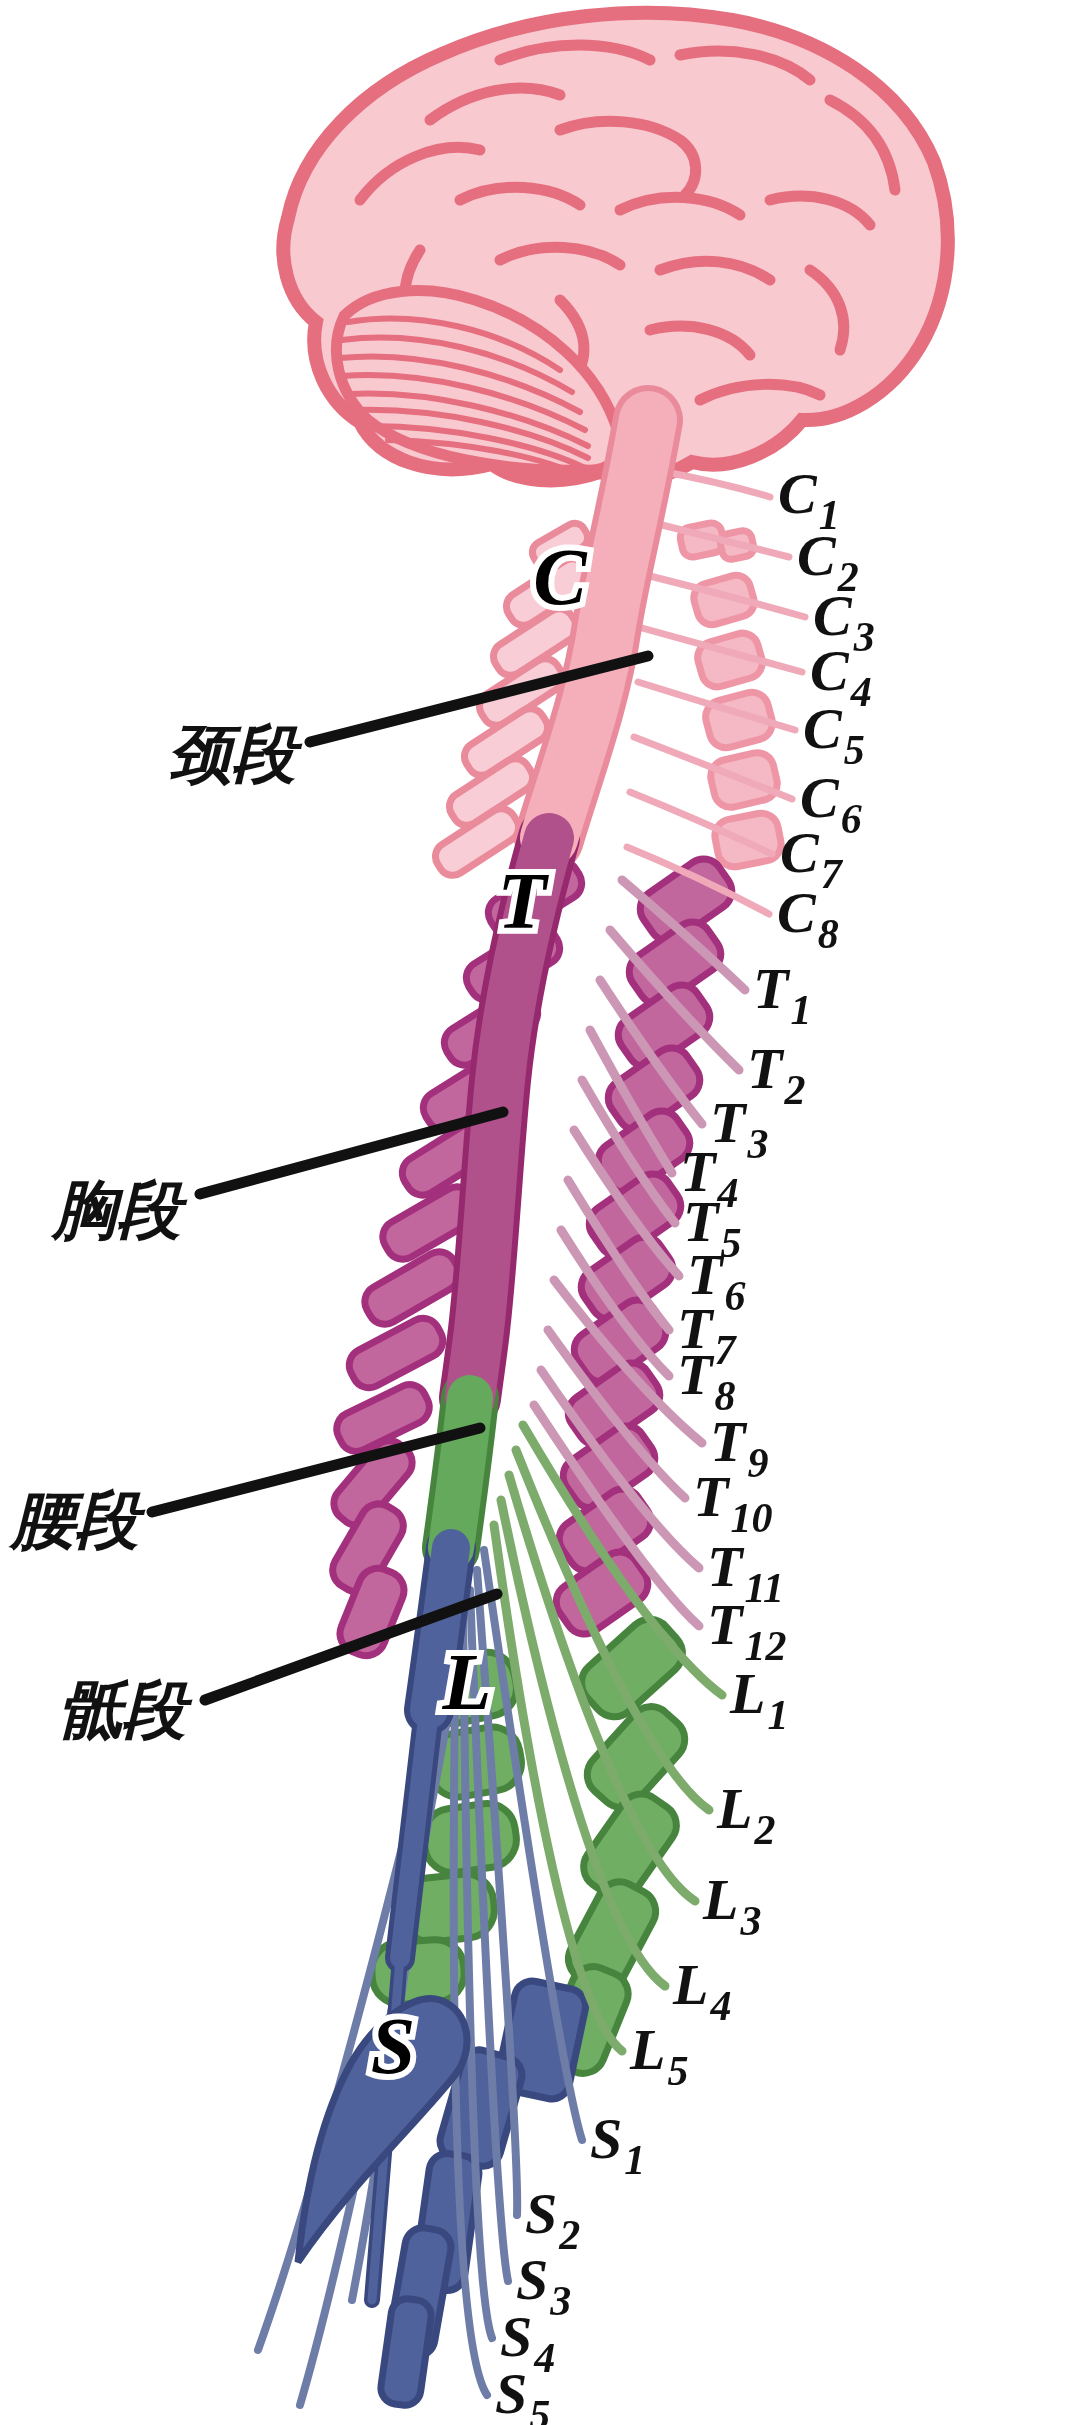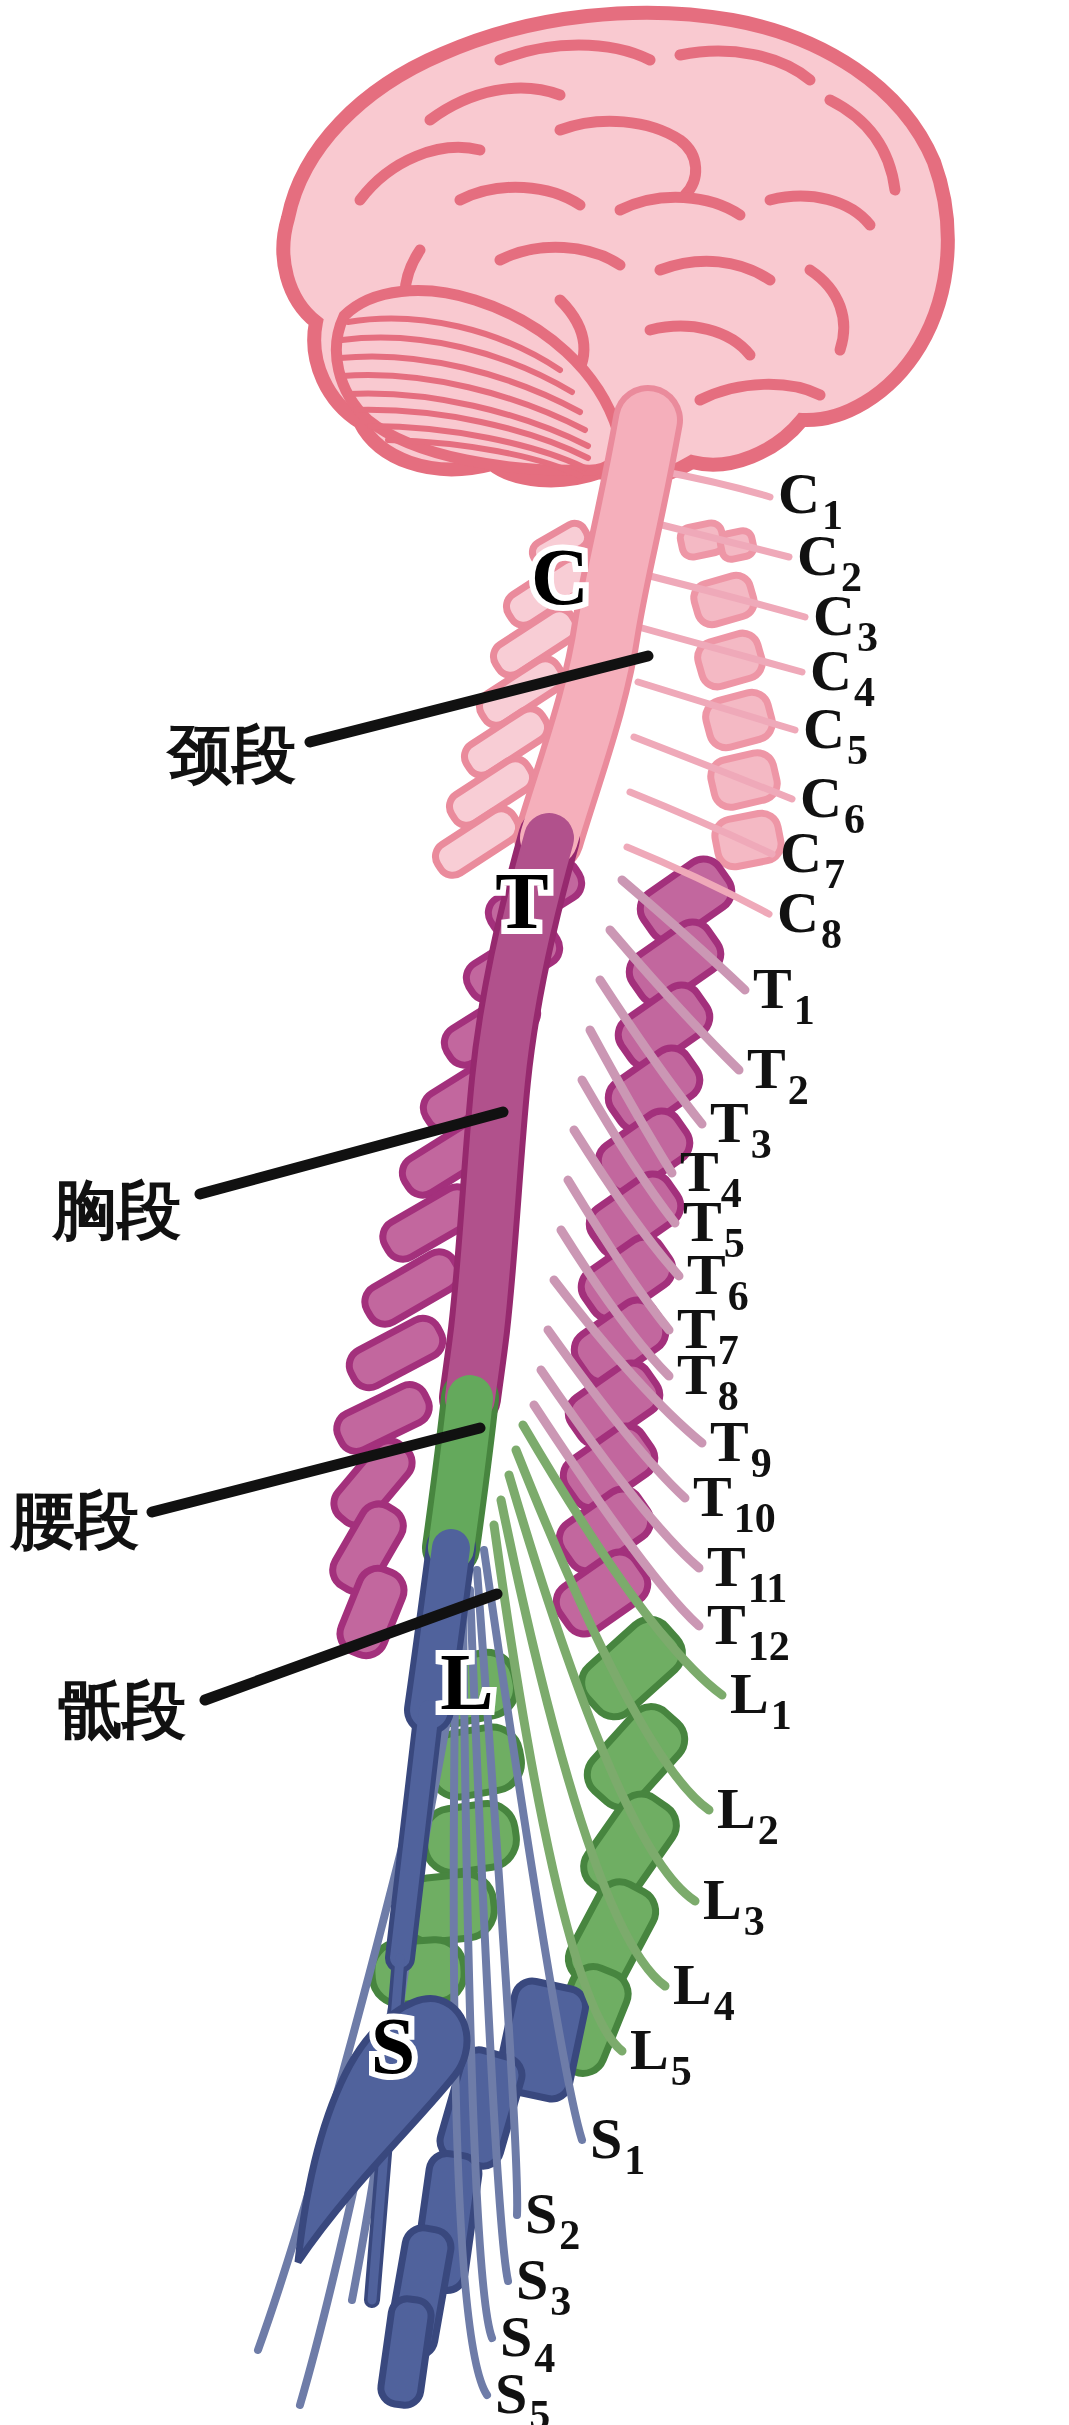--- a/index.html
+++ b/index.html
@@ -1,16 +1,16 @@
 <!DOCTYPE html>
 <html><head>
 <meta charset="utf-8">
 <style>
   html,body{margin:0;padding:0;background:#fff;}
-  .stage{width:1069px;height:2425px;position:relative;background:#fff;overflow:hidden;}
+  .stage{width:1069px;height:2425px;position:relative;background:#fff;overflow:hidden;font-style:italic;}
   svg{display:block;}
   .rootlabel{font-family:"Liberation Serif","DejaVu Serif",serif;font-weight:bold;font-size:58px;fill:#111;}
   .rootlabel .sub{font-size:42px;}
   .zh{font-family:"Liberation Serif","DejaVu Serif",serif;font-weight:bold;font-size:64px;fill:#111;text-anchor:middle;}
   .secletter{font-family:"Liberation Serif","DejaVu Serif",serif;font-weight:bold;font-size:80px;fill:#000;
              stroke:#fff;stroke-width:12px;paint-order:stroke;text-anchor:middle;}
 </style>
 </head>
 <body>
 

